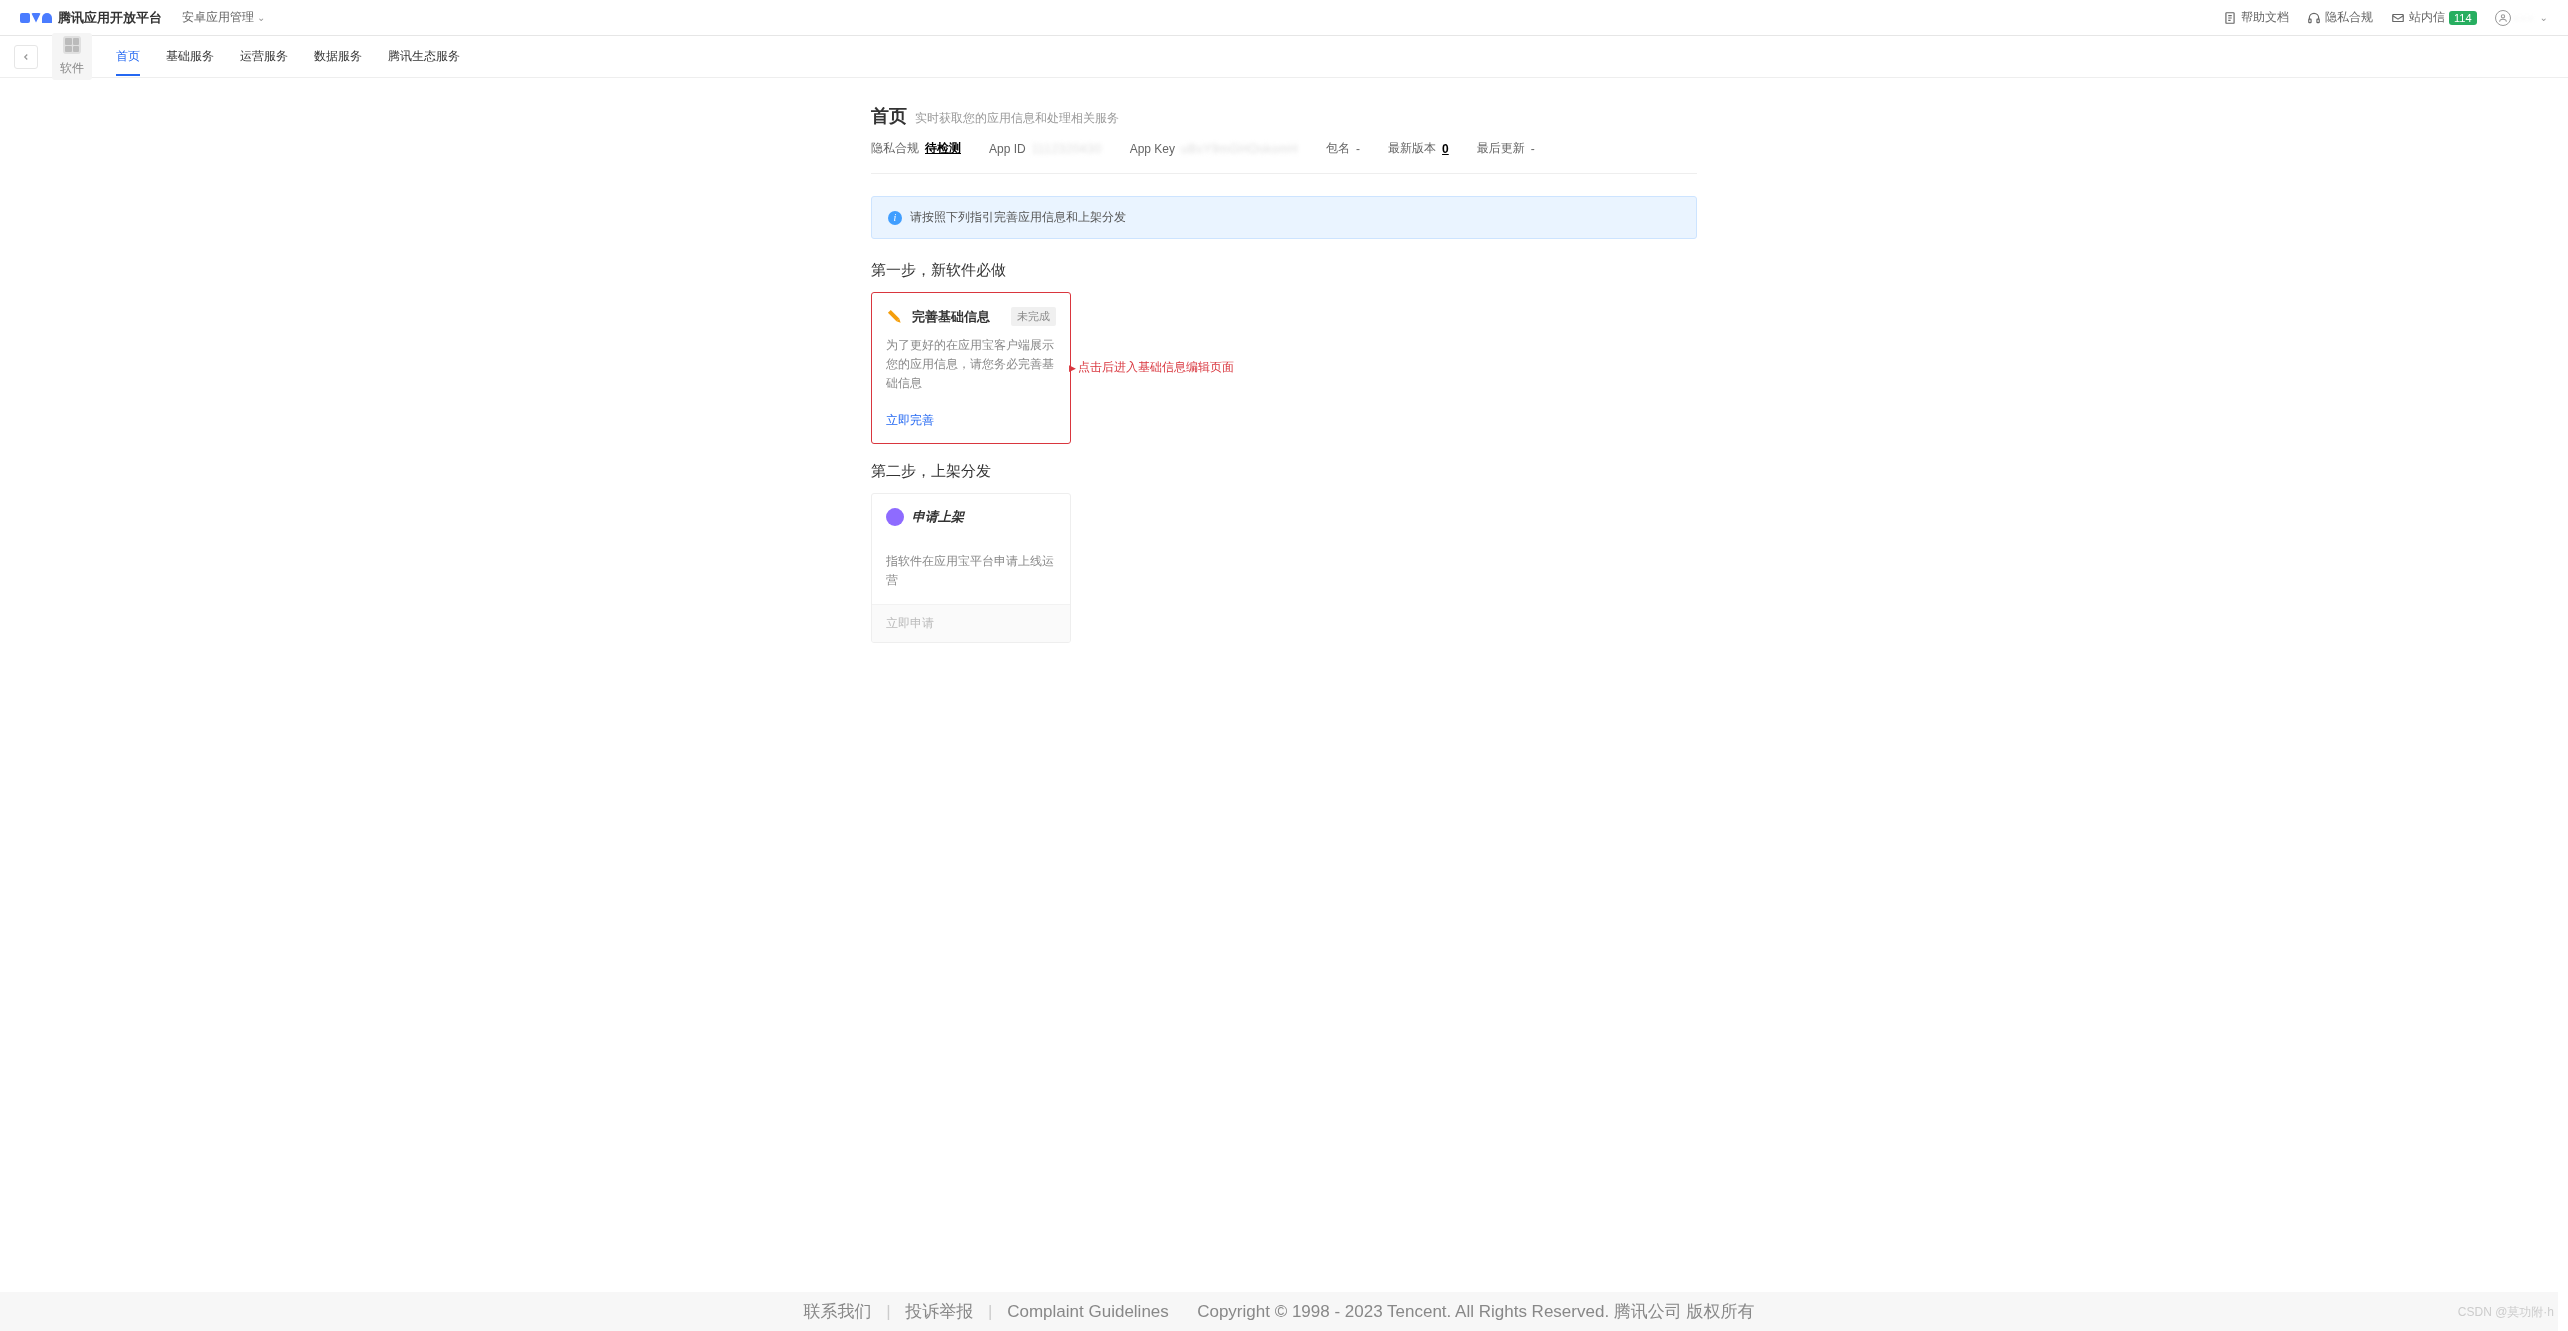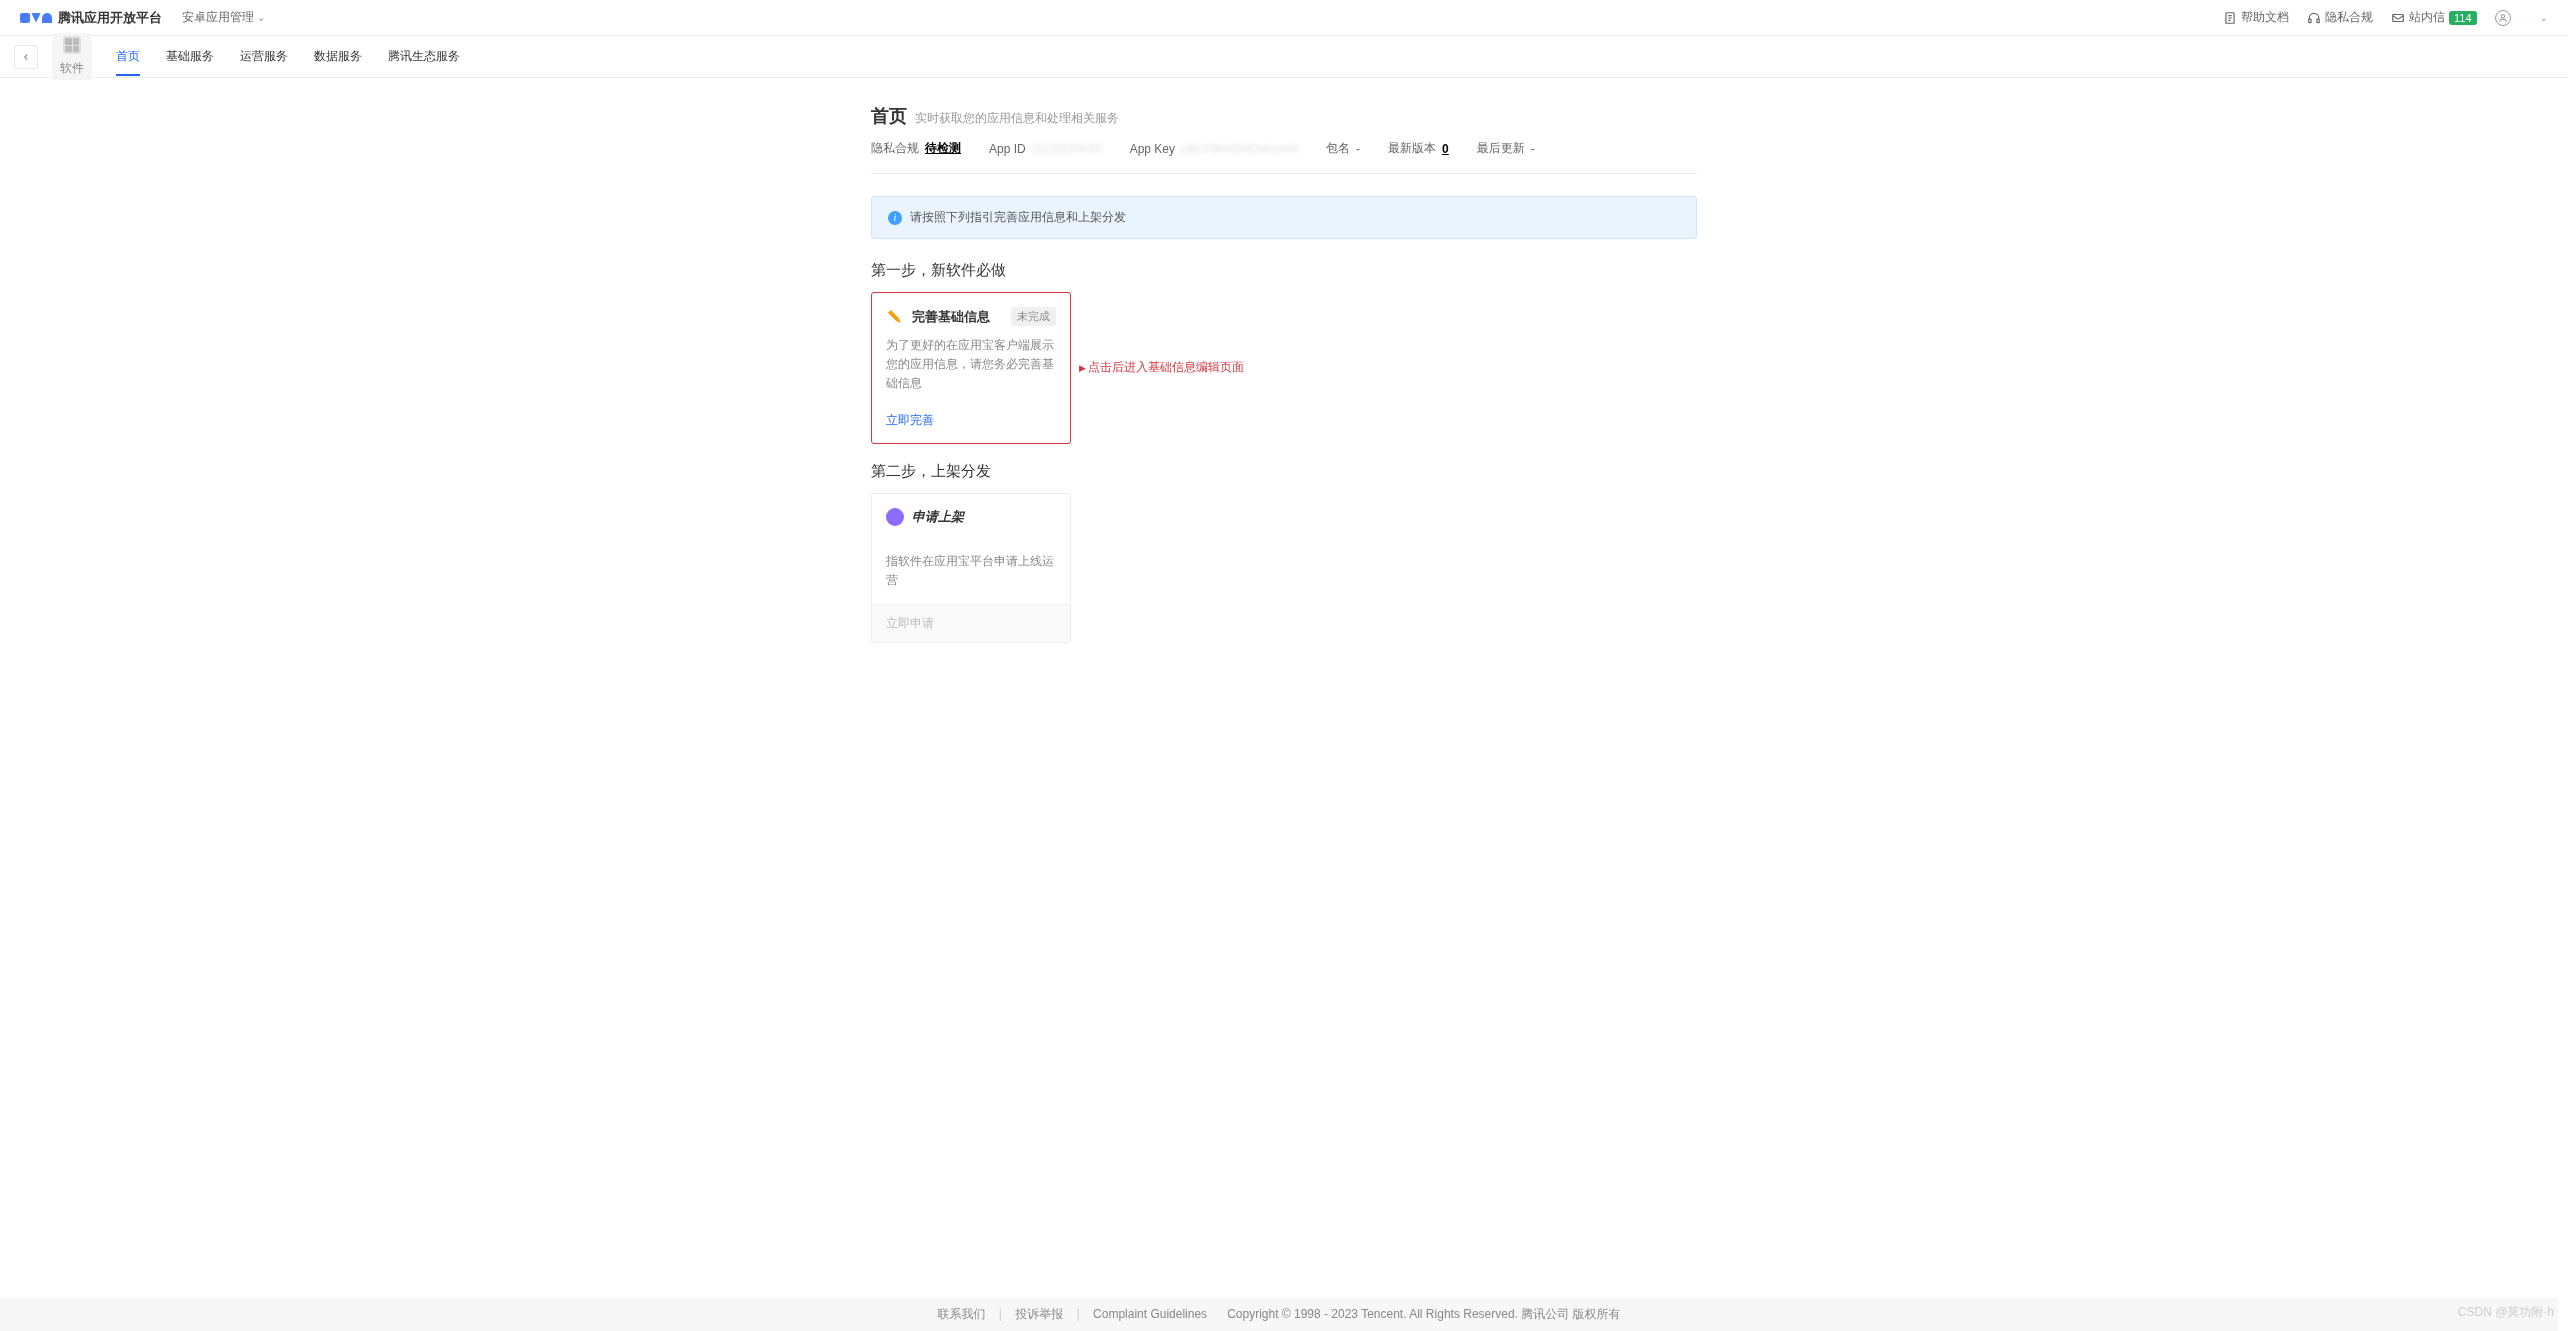--- a/index.html
+++ b/index.html
@@ -44,42 +44,42 @@
     .meta-row { display: flex; align-items: center; gap: 28px; padding-bottom: 16px; border-bottom: 1px solid #eee; color: #666; font-size: 12px; }
     .meta-item { display: flex; align-items: center; gap: 6px; }
     .meta-item .blur { color: #ddd; filter: blur(2px); letter-spacing: 0.5px;}
     .meta-item .bold { color: #000; font-weight: 600; text-decoration: underline; }
     
     .alert { display: flex; align-items: center; gap: 8px; background: #eaf4ff; border: 1px solid #cde4ff; border-radius: 3px; padding: 12px 16px; margin: 22px 0; color: #555; }
     .alert-icon { width: 14px; height: 14px; background: #409eff; border-radius: 50%; color: #fff; display: flex; align-items: center; justify-content: center; font-size: 10px; flex-shrink: 0; font-style: italic; font-family: serif;}
     
     .step-title { font-size: 15px; margin: 18px 0 12px; color: #333; }
     
-    .card-row { display: flex; align-items: center; gap: 10px; }
+    .card-row { display: flex; align-items: center; }
     .card { width: 200px; border: 1px solid #eee; border-radius: 3px; padding: 14px; background: #fff; }
     .card.highlight { border: 1.5px solid #d9363e; }
     .card-header { display: flex; align-items: center; justify-content: space-between; margin-bottom: 10px; }
     .card-title-group { display: flex; align-items: center; gap: 8px; }
     .card-icon { width: 18px; height: 18px; display: flex; align-items: center; justify-content: center; }
     .card-title { font-weight: 600; font-size: 13px; }
     .status-chip { background: #f0f0f0; color: #888; padding: 2px 6px; border-radius: 2px; font-size: 11px; }
     .card-desc { color: #888; line-height: 1.6; font-size: 12px; margin-bottom: 18px; }
     .card-action { color: #2468f2; cursor: pointer; font-size: 12px; }
     .card-action.disabled { color: #bbb; cursor: not-allowed; }
     
     .annotation { display: flex; align-items: center; color: #d9363e; font-size: 12px; margin-left: -2px;}
     .annotation::before { content: '▶'; font-size: 9px; margin-right: 2px; }
     
     .card2 { width: 200px; border: 1px solid #eee; border-radius: 3px; background: #fff; overflow: hidden;}
     .card2-body { padding: 14px; }
     .card2-footer { background: #fafafa; padding: 10px 14px; border-top: 1px solid #f2f2f2;}
     .icon-purple { width: 18px; height: 18px; background: #8e6bff; border-radius: 50%; }
     
     
-    .footer { background: #f7f7f7; text-align: center; padding: 8px 0; color: #888; font-size: 12px; position: fixed; bottom: 0; left: 0; right: 10px;}
+    .footer { background: #f7f7f7; text-align: center; padding: 8px 0; color: #888; font-size: 17px; position: fixed; bottom: 0; left: 0; right: 10px;}
     .footer span.sep { margin: 0 10px; color: #ccc; }
     .footer a { color: #888; text-decoration: none; }
     
     .watermark { position: fixed; bottom: 10px; right: 14px; color: #ccc; font-size: 12px; }
     
     
     .pencil { width: 16px; height: 16px; position: relative; transform: rotate(-45deg); }
     .pencil::before { content: ''; position: absolute; width: 4px; height: 12px; background: #f59e0b; left: 6px; top: 0; }
     .pencil::after { content: ''; position: absolute; border-left: 2px solid transparent; border-right: 2px solid transparent; border-top: 4px solid #f59e0b; left: 6px; top: 12px; }
   </style>

